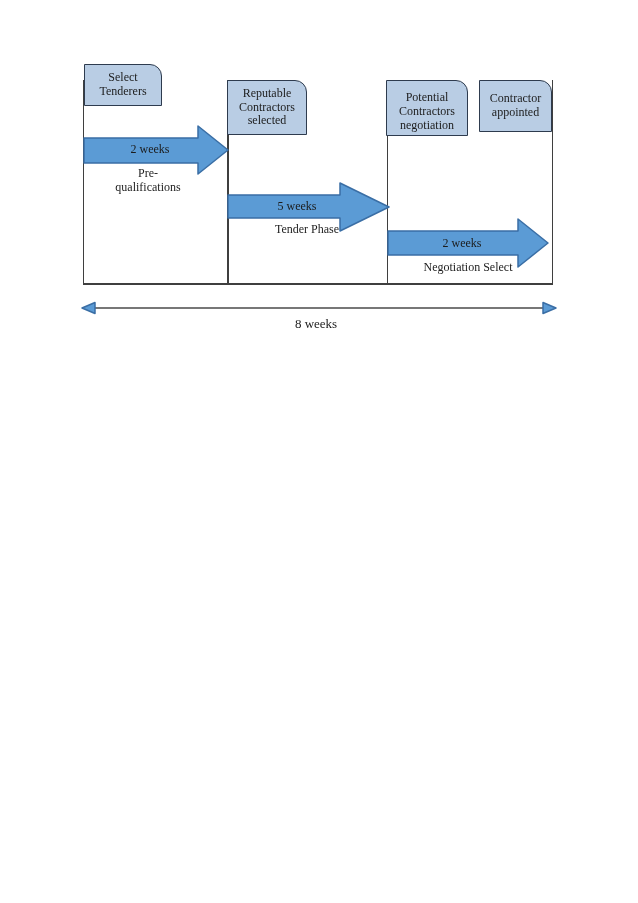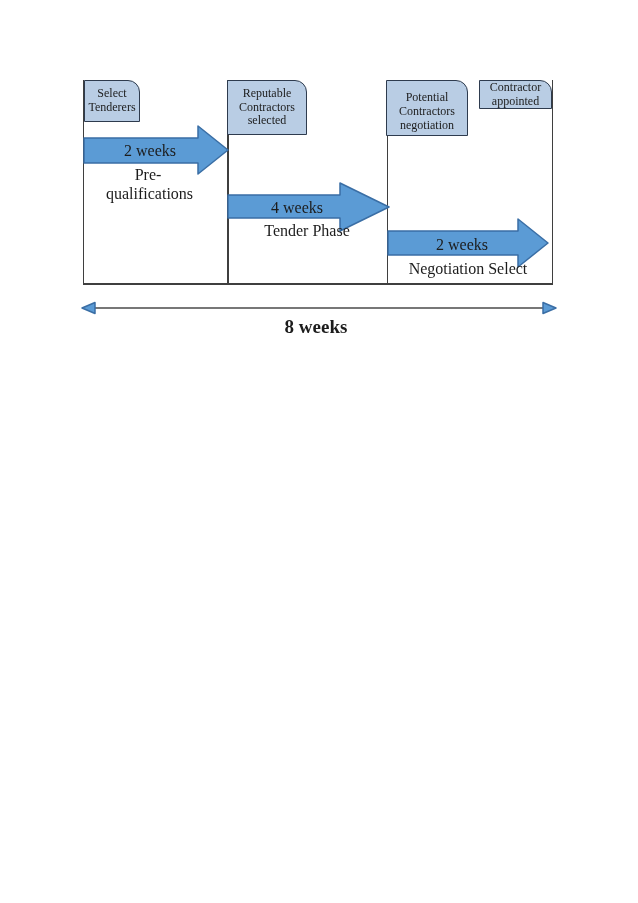--- a/index.html
+++ b/index.html
@@ -41,62 +41,62 @@
   .arrow-svg polygon {
     fill: #5b9bd5;
     stroke: #3a6ea5;
     stroke-width: 1.5;
     stroke-linejoin: round;
   }
   
   .lbl {
     position: absolute;
     text-align: center;
-    font-size: 16px; line-height: 1.18;
+    font-size: 12px; line-height: 1.18;
   }
-  .total-lbl { font-weight: bold; font-size: 19px; }
+  .total-lbl { font-weight: normal; font-size: 13px; }
   
   .t-line { stroke: #4a4a4a; stroke-width: 1.6; }
   .t-head { fill: #3f3f3f; }
 </style>
 </head>
 <body>
 
 <div class="page">
   <div>
 
     <div class="vline" style="left:82.5px;"></div>
     <div class="vline" style="left:227px;"></div>
     <div class="vline" style="left:386.5px;"></div>
     <div class="vline" style="left:551.5px;"></div>
     <div class="hline" style="left:82.5px; top:283px; width:470.5px; height:1.5px;"></div>
 
-    <div class="pbox" style="left:84px;  top:80px; width:56px; height:42px;">
+    <div class="pbox" style="left:84px;  top:64px; width:78px; height:42px;">
       <span>Select Tenderers</span>
     </div>
     <div class="pbox" style="left:227px; top:80px; width:80px; height:55px;">
       <span>Reputable Contractors selected</span>
     </div>
     <div class="pbox" style="left:386px; top:80px; width:82px; height:56px;align-items:flex-end;">
       <span>Potential Contractors negotiation</span>
     </div>
-    <div class="pbox" style="left:479px; top:80px; width:73px; height:29px;">
+    <div class="pbox" style="left:479px; top:80px; width:73px; height:52px;">
       <span>Contractor appointed</span>
     </div>
 
     <svg class="arrow-svg" style="left:83px; top:124px;" width="148" height="52" viewBox="0 0 148 52">
       <polygon points="1,14 115,14 115,2 145,26 115,50 115,39 1,39"></polygon>
     </svg>
     <div class="lbl" style="left:97px; top:142px; width:106px;">2 weeks</div>
     <div class="lbl" style="left:106px; top:166px; width:84px;font-family:Liberation Serif, serif;">Pre-qualifications</div>
 
     <svg class="arrow-svg" style="left:227px; top:181px;" width="165" height="52" viewBox="0 0 165 52">
       <polygon points="1,14 113,14 113,2 162,26 113,50 113,37 1,37"></polygon>
     </svg>
-    <div class="lbl" style="left:247px; top:199px; width:100px;">4 weeks</div>
+    <div class="lbl" style="left:247px; top:199px; width:100px;">5 weeks</div>
     <div class="lbl" style="left:252px; top:222px; width:110px;">Tender Phase</div>
 
     <svg class="arrow-svg" style="left:387px; top:217px;" width="165" height="52" viewBox="0 0 165 52">
       <polygon points="1,14 131,14 131,2 161,26 131,50 131,38 1,38"></polygon>
     </svg>
     <div class="lbl" style="left:412px; top:236px; width:100px;">2 weeks</div>
     <div class="lbl" style="left:403px; top:260px; width:130px;">Negotiation Select</div>
 
     <svg class="arrow-svg" style="left:80px; top:297px;" width="478" height="22" viewBox="0 0 478 22">
       <line class="t-line" x1="14" y1="11" x2="464" y2="11"></line>

